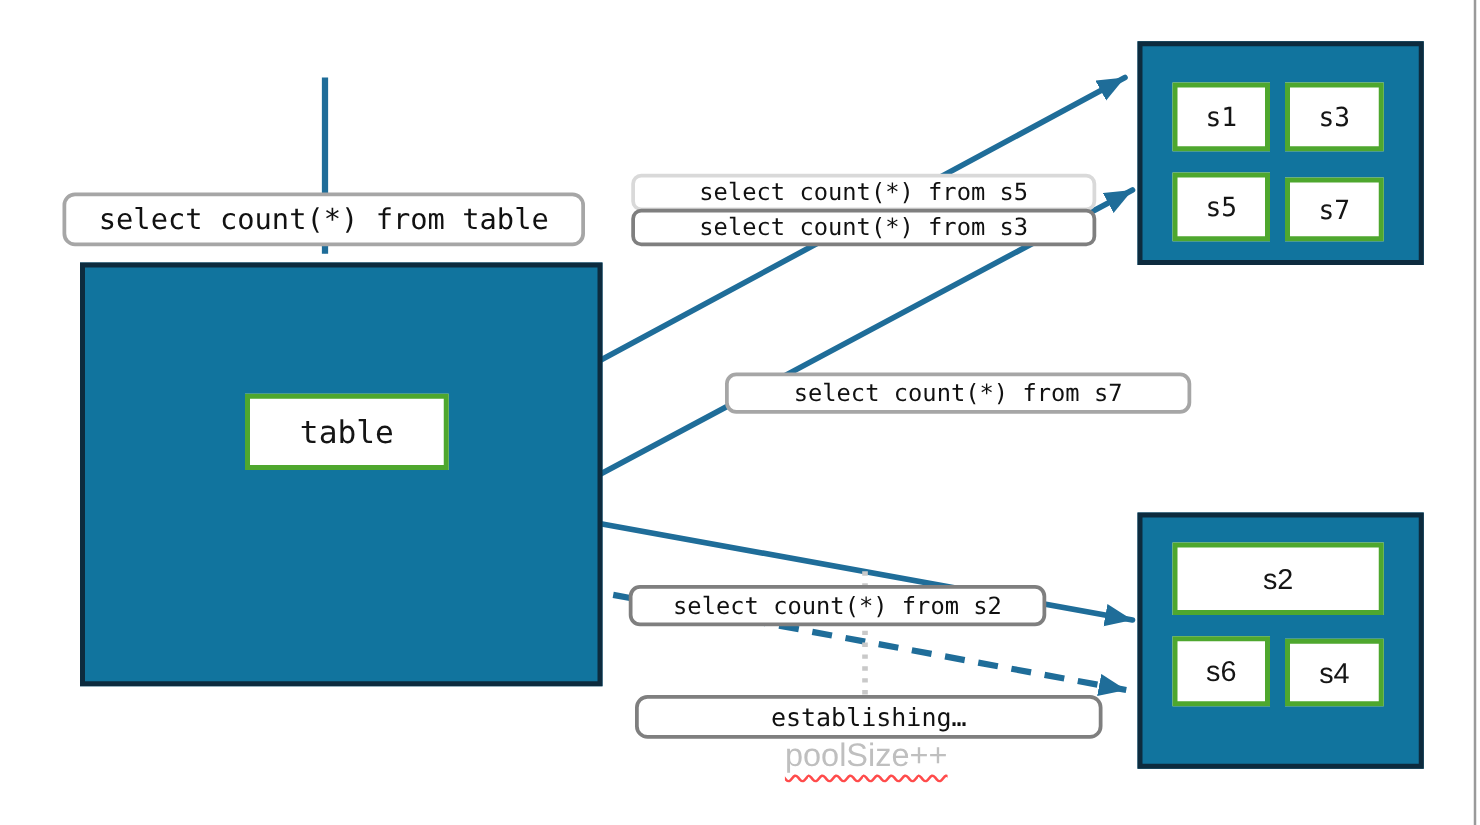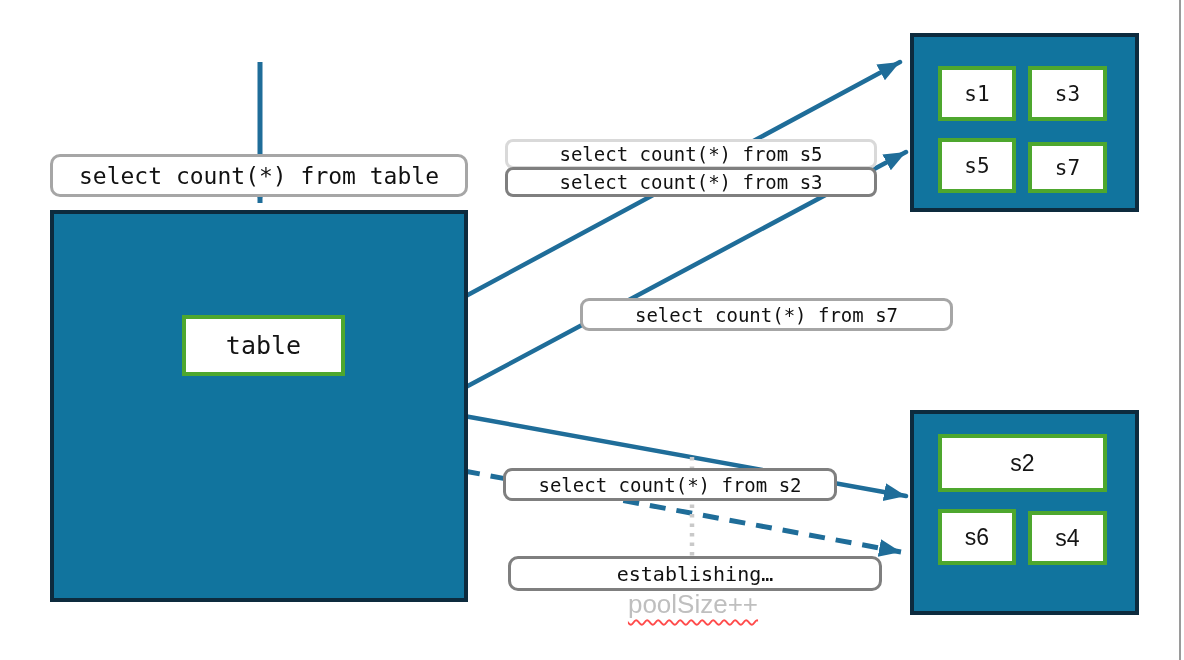--- a/index.html
+++ b/index.html
@@ -24,21 +24,21 @@
         border-radius:8px;font-size:19px;z-index:3;}
   .chip-s3{left:505px;top:123px;width:372px;height:30px;border:3px solid var(--label-border-dark);
         border-radius:8px;font-size:19px;z-index:4;}
   .chip-s7{left:580px;top:254px;width:373px;height:33px;border:3px solid var(--label-border-medium);
         border-radius:9px;font-size:19px;}
   .chip-s2{left:503px;top:424px;width:334px;height:33px;border:3px solid var(--label-border-dark);
         border-radius:9px;font-size:19px;}
   .chip-est{left:508px;top:512px;width:374px;height:35px;border:3px solid var(--label-border-dark);
         border-radius:10px;font-size:20px;}
 
-  .table-node{left:50px;top:210px;width:418px;height:392px;}
+  .table-node{left:64px;top:210px;width:418px;height:339px;}
   .table-label{left:128px;top:101px;width:163px;height:61px;font-size:25px;
         font-family:"DejaVu Sans Mono",monospace;}
   .group-top{left:910px;top:33px;width:229px;height:179px;}
   .group-bottom{left:910px;top:410px;width:229px;height:205px;}
 
   .poolsize{position:absolute;left:600px;top:589px;width:186px;text-align:center;
         font-family:"Liberation Sans",sans-serif;font-size:26px;color:var(--muted-text);
         text-decoration:underline;text-decoration-style:wavy;
         text-decoration-color:var(--squiggle);text-decoration-thickness:2px;
         text-underline-offset:6px;}

